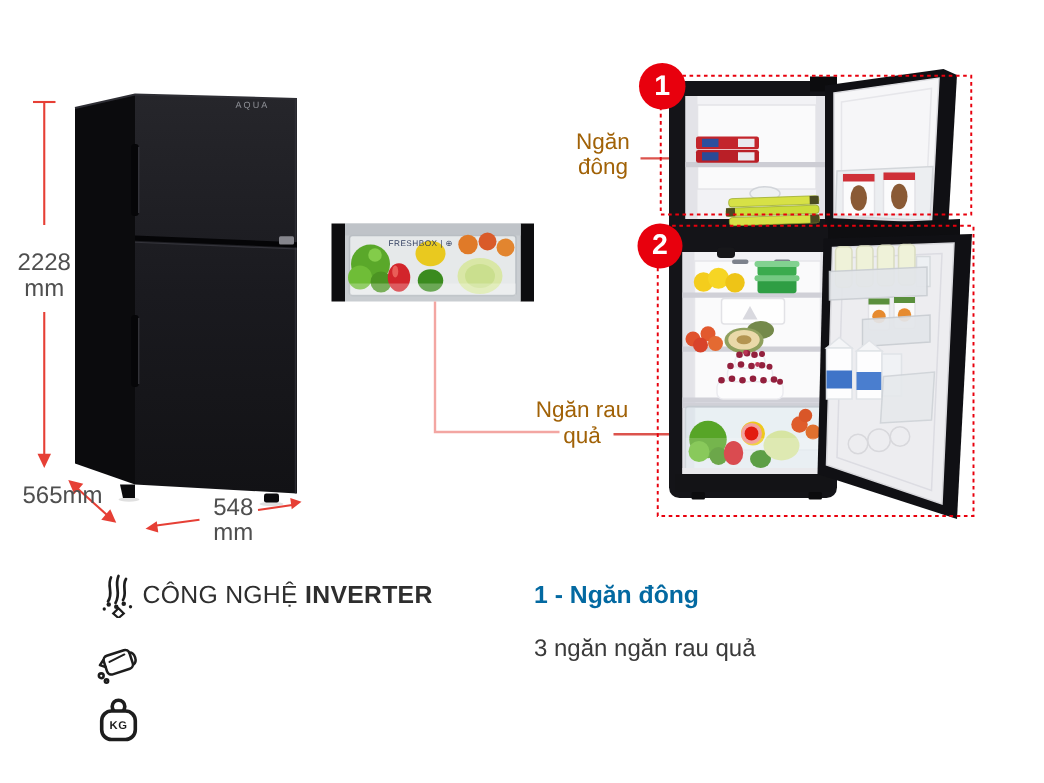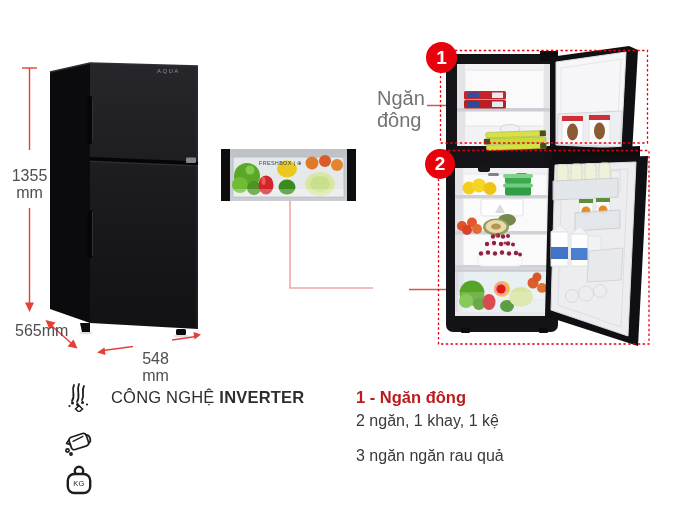--- a/index.html
+++ b/index.html
@@ -4,33 +4,33 @@
 <style>
   html,body{margin:0;padding:0;background:#fff;}
   .canvas{position:relative;width:696px;height:522px;background:#ffffff;overflow:hidden;
           font-family:"Liberation Sans","DejaVu Sans",sans-serif;}
   .abs{position:absolute;}
   svg{display:block;}
   
   .dim{color:#4f4f4f;font-size:16px;line-height:1.08;text-align:center;}
   .dim .ln{display:block;}
   
-  .callout-label{color:#737373;font-size:20px;line-height:1.1;text-align:left;}
+  .callout-label{color:#a16207;font-size:15px;line-height:1.1;text-align:center;}
   
   .badge{background:#e8000d;color:#fff;border-radius:50%;display:flex;align-items:center;
          justify-content:center;font-weight:bold;font-size:19px;z-index:5;}
   
-  .feat{display:flex;align-items:center;left:63px;gap:16px;}
+  .feat{display:flex;align-items:center;left:63px;}
   .fic{width:32px;height:32px;display:flex;align-items:center;justify-content:center;position:relative;}
   .ftext{font-size:16.5px;color:#2e2e2e;letter-spacing:.2px;white-space:nowrap;}
   .kg-txt{position:absolute;left:0;right:0;top:15px;text-align:center;font-size:7.5px;
-          font-weight:normal;color:#1d1d1d;letter-spacing:.3px;}
+          font-weight:bold;color:#1d1d1d;letter-spacing:.3px;}
   
   .specs{width:250px;font-size:16px;color:#3a3a3a;line-height:1.25;}
-  .specs .tt{color:#b91c1c;font-weight:bold;font-size:16.5px;margin:0 0 3px 0;}
+  .specs .tt{color:#0369a1;font-weight:bold;font-size:16.5px;margin:0 0 3px 0;}
   .specs .bd{margin:0;}
   .specs .blk1{margin-bottom:15px;}
   .brand{color:#8e9096;font-size:6px;letter-spacing:1.4px;}
   .fresh-lbl{color:#223055;font-size:5.5px;letter-spacing:.3px;opacity:.9;}
 </style>
 </head>
 <body>
 
 <div class="canvas">
 
@@ -278,30 +278,31 @@
       <circle cx="501" cy="289" r="7" fill="#f2a39e"></circle>
       <circle cx="501" cy="289" r="4.6" fill="#e21b10"></circle>
     </g>
   </svg>
 
   <div class="abs brand" style="left:157px;top:68px">AQUA</div>
 
   <div class="abs fresh-lbl" style="left:259px;top:160px">FRESHBOX | ⊕</div>
 
   <div class="abs dim" style="left:6px;top:167px;width:47px">
-    <span class="ln">1355</span>
+    <span class="ln">2228</span>
     <span class="ln">mm</span>
   </div>
   <div class="abs dim" style="left:15px;top:322px">565mm</div>
-  <div class="abs dim" style="left:134px;top:350px;width:43px">
+  <div class="abs dim" style="left:134px;top:330px;width:43px">
     <span class="ln">548</span>
     <span class="ln">mm</span>
   </div>
 
   <div class="abs callout-label" style="left:377px;top:87px;width:50px">Ngăn đông</div>
+  <div class="abs callout-label" style="left:346px;top:266px;width:84px">Ngăn rau quả</div>
 
   <div class="abs badge" style="left:426px;top:42px;width:31px;height:31px">1</div>
   <div class="abs badge" style="left:425px;top:149px;width:30px;height:30px">2</div>
 
   <div class="abs feat" style="top:381px">
     <span class="fic">
       <svg width="30" height="30" viewBox="0 0 30 30" fill="none" stroke="#1d1d1d" stroke-width="1.8" stroke-linecap="round">
         <path d="M10,3 C7,9 12,13 8,19"></path>
         <path d="M15,2 C12,9 17,13 13,20"></path>
         <path d="M20,4 C17,9 21,13 18,18"></path>
@@ -339,20 +340,19 @@
         <circle cx="15" cy="7" r="4.2"></circle>
         <rect x="3.8" y="10" width="22.4" height="19" rx="6.5" fill="#ffffff"></rect>
       </svg>
       <span class="kg-txt">KG</span>
     </span>
   </div>
 
   <div class="abs specs" style="left:356px;top:387px">
     <div class="blk1">
       <p class="tt">1 - Ngăn đông</p>
-      <p class="bd">2 ngăn, 1 khay, 1 kệ</p>
     </div>
     <div>
       <p class="bd">3 ngăn ngăn rau quả</p>
     </div>
   </div>
 
 </div>
 
 </body></html>

